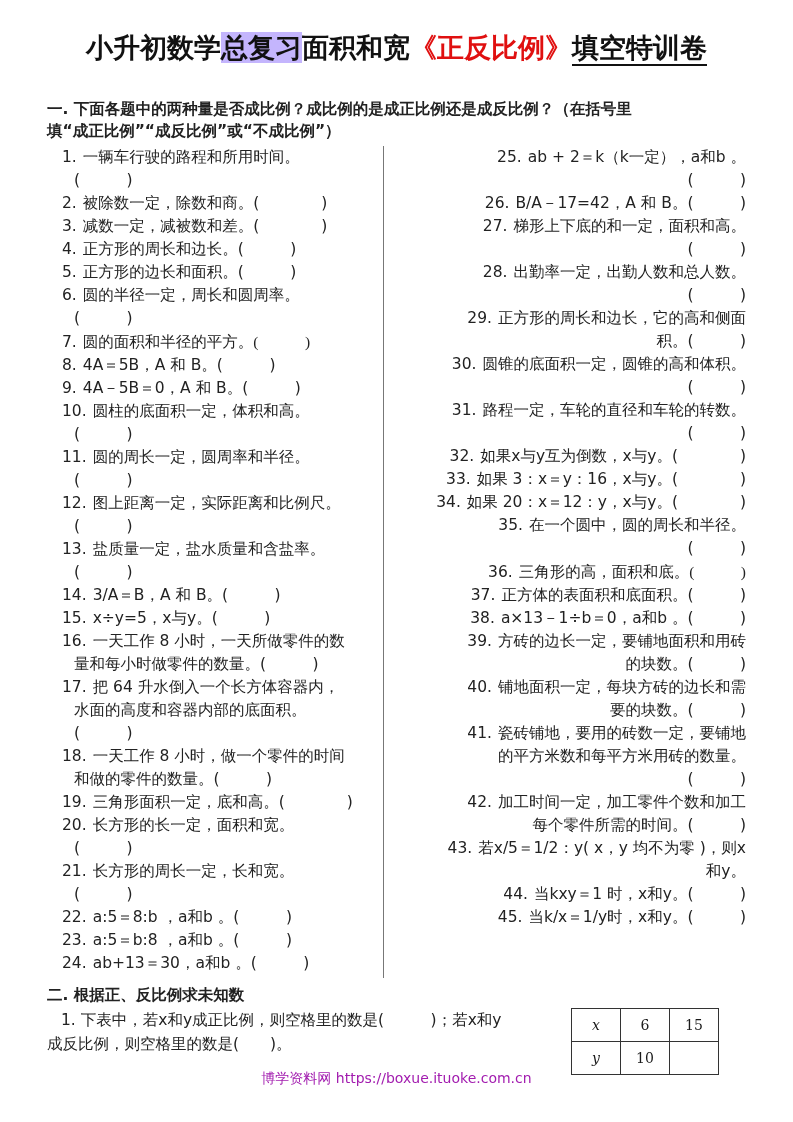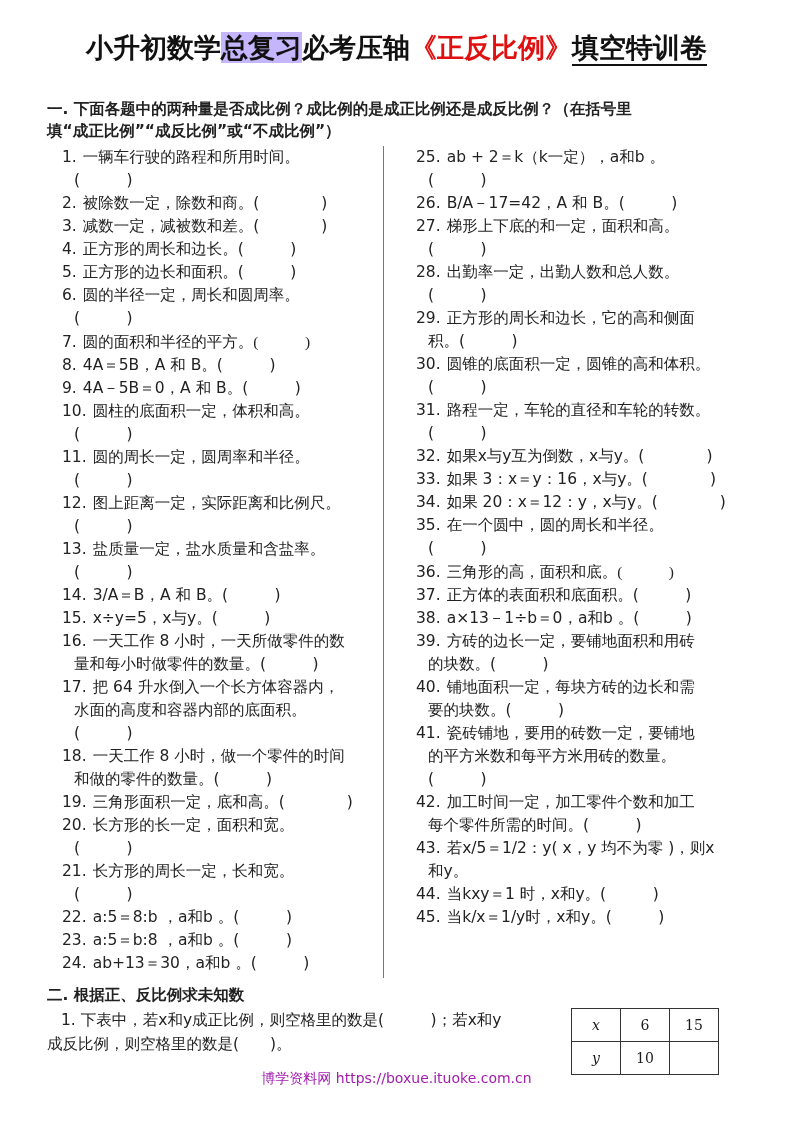--- a/index.html
+++ b/index.html
@@ -16,21 +16,21 @@
   .title .ul { border-bottom: 2.5px solid #111; padding-bottom: 1px; }
 
   .sec-head {
     position: absolute; left: 47px; font-size: 15.5px; font-weight: bold; line-height: 22px; color: #222;
   }
   .divider {
     position: absolute; left: 383px; top: 146px; width: 1px; height: 832px; background: #777;
   }
   .col { position: absolute; top: 146px; font-size: 15.5px; line-height: 23px; color: #222; }
   .col.left { left: 62px; width: 320px; }
-  .col.right { left: 416px; width: 330px; }
+  .col.right { left: 416px; width: 330px; text-align: right; }
   .q { white-space: nowrap; }
   .q .num { display: inline-block; }
   .q .cont { padding-left: 12px; }
 
   .sec2-q { position: absolute; left: 47px; top: 1008px; font-size: 15.5px; line-height: 24px; color: #222; width: 510px; }
   .sec2-q .l1 { padding-left: 14px; white-space: nowrap; }
   .sec2-q .l2 { white-space: nowrap; }
 
   table.xy {
     position: absolute; left: 571px; top: 1008px; border-collapse: collapse;
@@ -40,21 +40,21 @@
   table.xy td.h { font-style: italic; }
 
   .footer {
     position: absolute; left: 0; top: 1070px; width: 793px; text-align: center;
     font-size: 14px; color: #a21caf;
   }
 </style>
 </head>
 <body>
 
-<div class="title"><span>小升初数学</span><span class="hl">总复习</span><span>必考压轴</span><span class="red">《正反比例》</span><span class="ul">填空特训卷</span></div>
+<div class="title"><span>小升初数学</span><span class="hl">总复习</span><span>面积和宽</span><span class="red">《正反比例》</span><span class="ul">填空特训卷</span></div>
 
 <div class="sec-head" style="top:98px;">
   <div>一. 下面各题中的两种量是否成比例？成比例的是成正比例还是成反比例？（在括号里</div>
   <div>填“成正比例”“成反比例”或“不成比例”）</div>
 </div>
 
 <div class="divider"></div>
 
 <div class="col left" id="leftCol">
     <div class="q">

